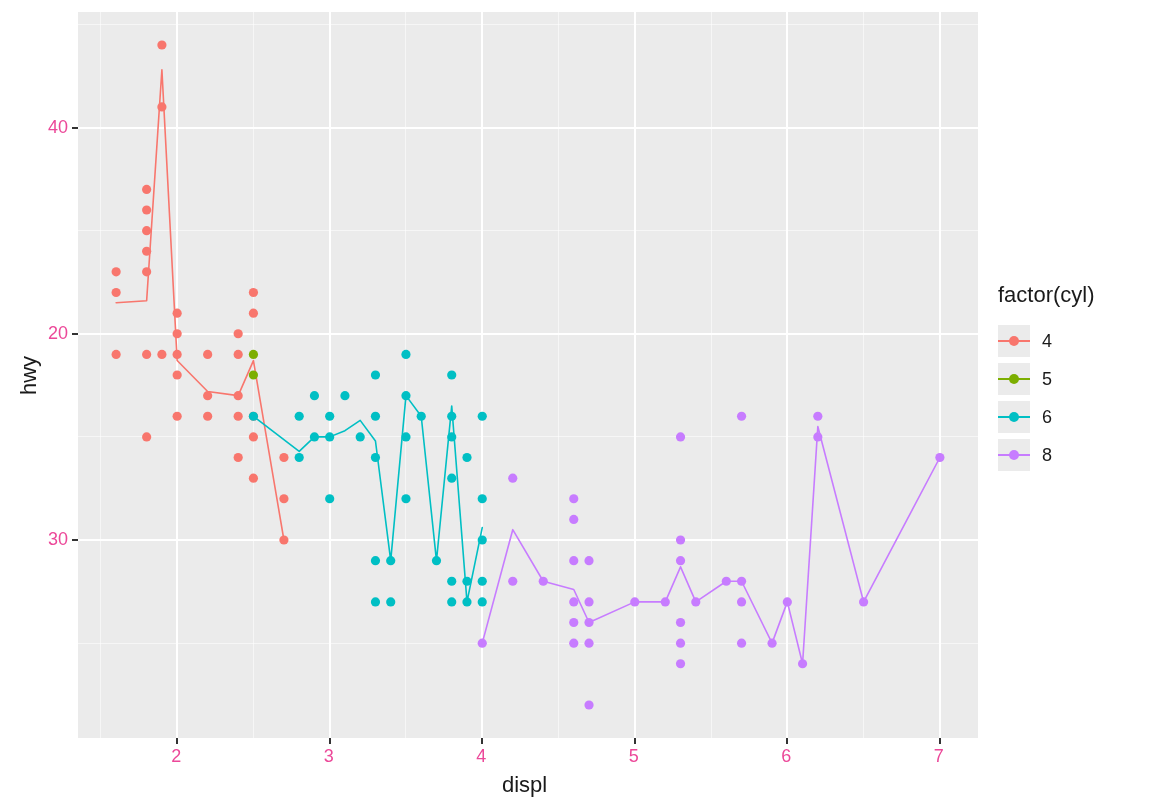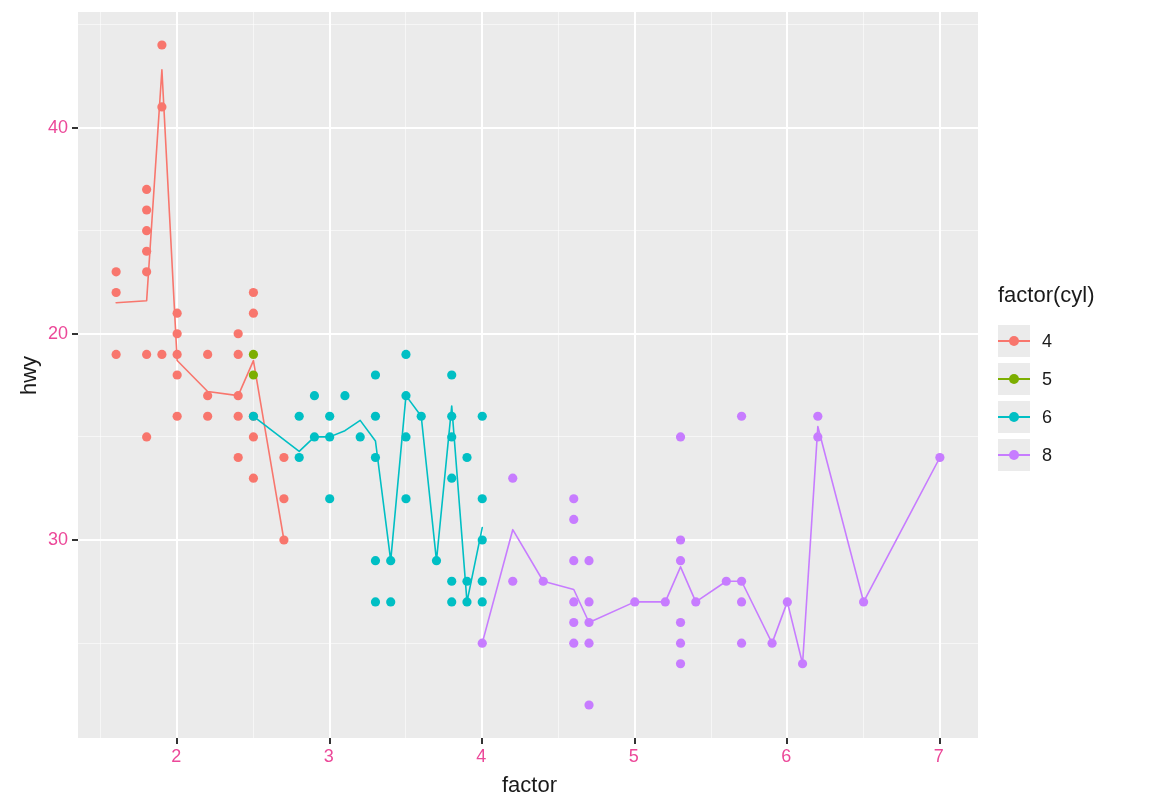--- a/index.html
+++ b/index.html
@@ -230,21 +230,21 @@
       <circle cx="663.56" cy="631.13" r="4.6" fill="#c77cff"></circle>
       <circle cx="694.07" cy="631.13" r="4.6" fill="#c77cff"></circle>
       <circle cx="709.32" cy="589.88" r="4.6" fill="#c77cff"></circle>
       <circle cx="724.58" cy="651.75" r="4.6" fill="#c77cff"></circle>
       <circle cx="739.83" cy="404.25" r="4.6" fill="#c77cff"></circle>
       <circle cx="739.83" cy="424.88" r="4.6" fill="#c77cff"></circle>
       <circle cx="785.59" cy="589.88" r="4.6" fill="#c77cff"></circle>
       <circle cx="861.86" cy="445.50" r="4.6" fill="#c77cff"></circle>
     </svg>
 
-  <div class="axis-title" id="x-title" style="left: 502px; top: 772px;">factor</div>
+  <div class="axis-title" id="x-title" style="left: 502px; top: 772px;">displ</div>
   <div class="axis-title" id="y-title" style="left: 16px; top: 395px; transform: rotate(-90deg); transform-origin: left top;">hwy</div>
 
   <div class="legend" id="legend" style="left: 998px; top: 282px;">
     <div class="legend-title">factor(cyl)</div>
     <div id="legend-keys">
         <div class="legend-key">
           <div class="legend-swatch">
             <div class="line" style="background: rgb(248, 118, 109);"></div>
             <div class="dot" style="background: rgb(248, 118, 109);"></div>
           </div>

